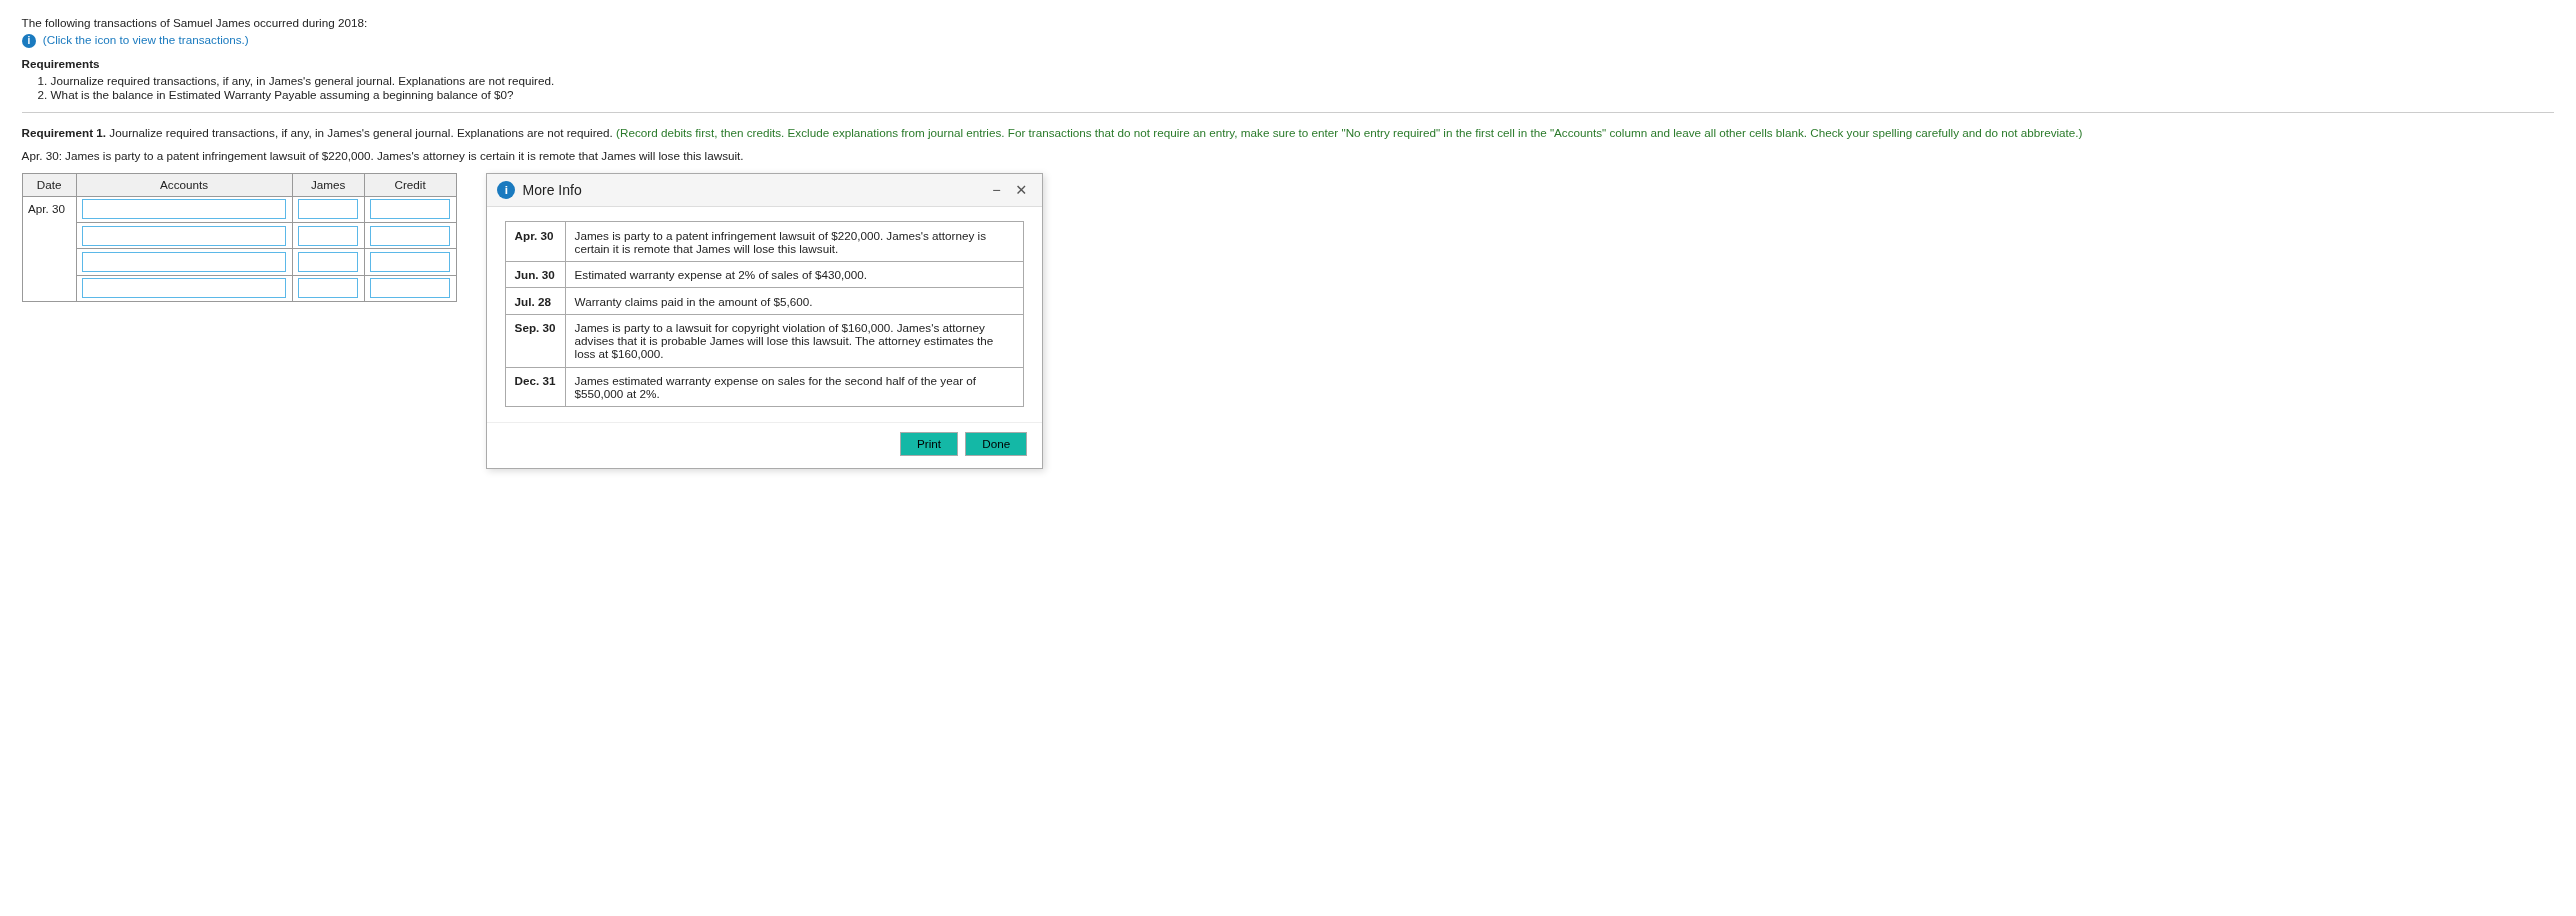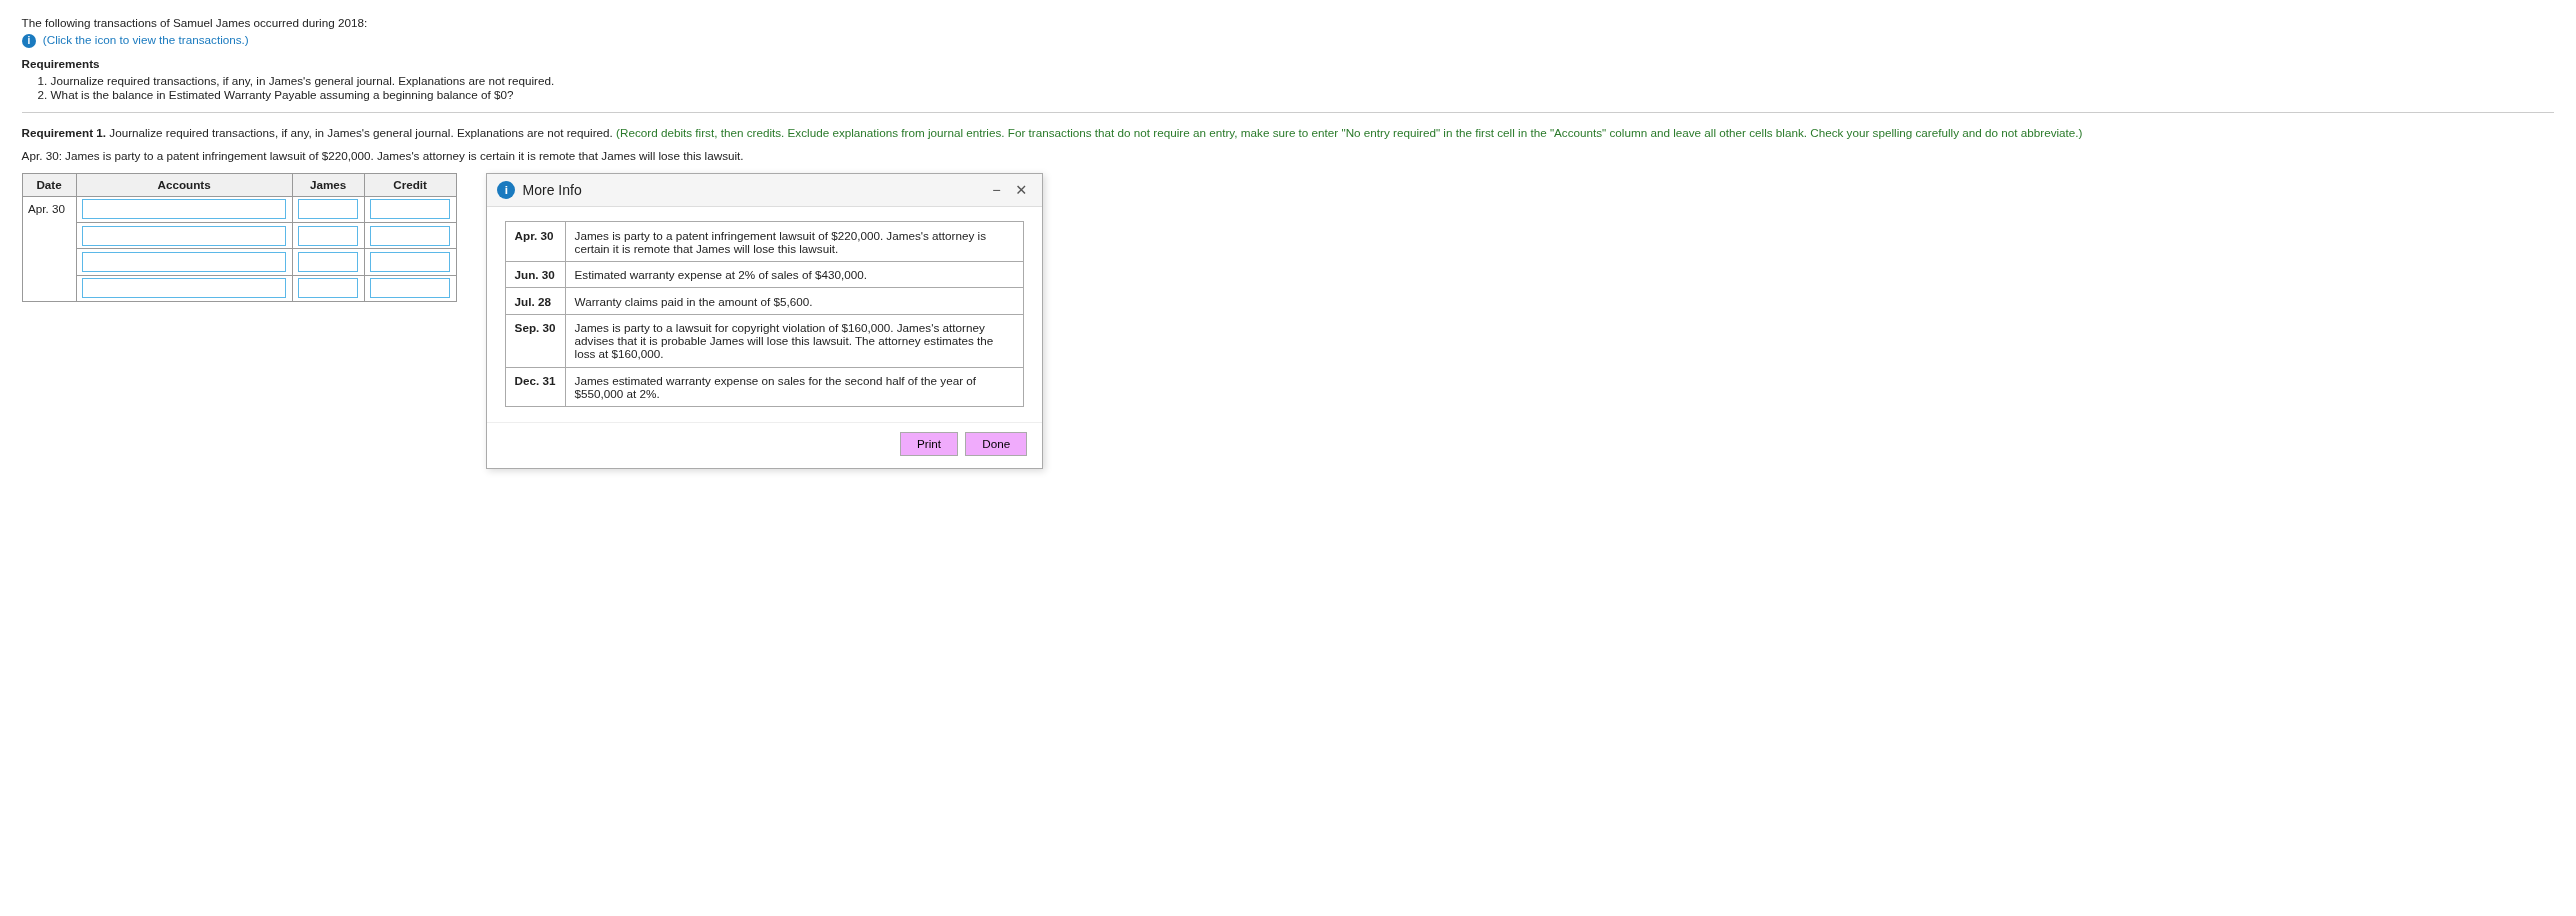--- a/index.html
+++ b/index.html
@@ -21,21 +21,21 @@
     .req1-text { margin-bottom: 7.2px; line-height: 1.5; }
     .req1-text .green { color: #2a7a2a; margin-top: 24px; }
     .scenario-text { margin-bottom: 10.8px; }
     .main-area { display: flex; gap: 29px; align-items: flex-start; }
     
     .journal-table { border-collapse: collapse; min-width: 377px; }
     .journal-table th {
       border: 0.9px solid #999;
       padding: 4.5px 9px;
       background: #f0f0f0;
-      font-weight: bold;
+      font-weight: normal;
       text-align: center;
     }
     .journal-table th.accounts-col { width: 216px; }
     .journal-table th.debit-col { width: 72px; }
     .journal-table th.credit-col { width: 92px; }
     .journal-table th.date-col { width: 54px; }
     .journal-table td { border: 0.9px solid #999; padding: 2.7px 5.4px; vertical-align: middle; }
     .journal-table td.date-cell { font-size: 11.7px; vertical-align: top; padding-top: 5.4px; }
     .journal-table input[type="text"] {
       width: 100%;
@@ -90,21 +90,21 @@
     .modal-footer {
       display: flex;
       justify-content: flex-end;
       gap: 7.2px;
       padding: 9px 14.4px 12.6px;
       border-top: 0.9px solid #eee;
     }
     .modal-footer button {
       padding: 4.5px 16px;
       border: 0.9px solid #aaa;
-      background: #f0abfc;
+      background: #14b8a6;
       cursor: pointer;
       font-size: 11.7px;
     }
   </style>
 </head>
 <body>
 
 <p class="intro-text">The following transactions of Samuel James occurred during 2018:</p>
 <p class="click-icon-text">
   <span class="info-icon">i</span>

